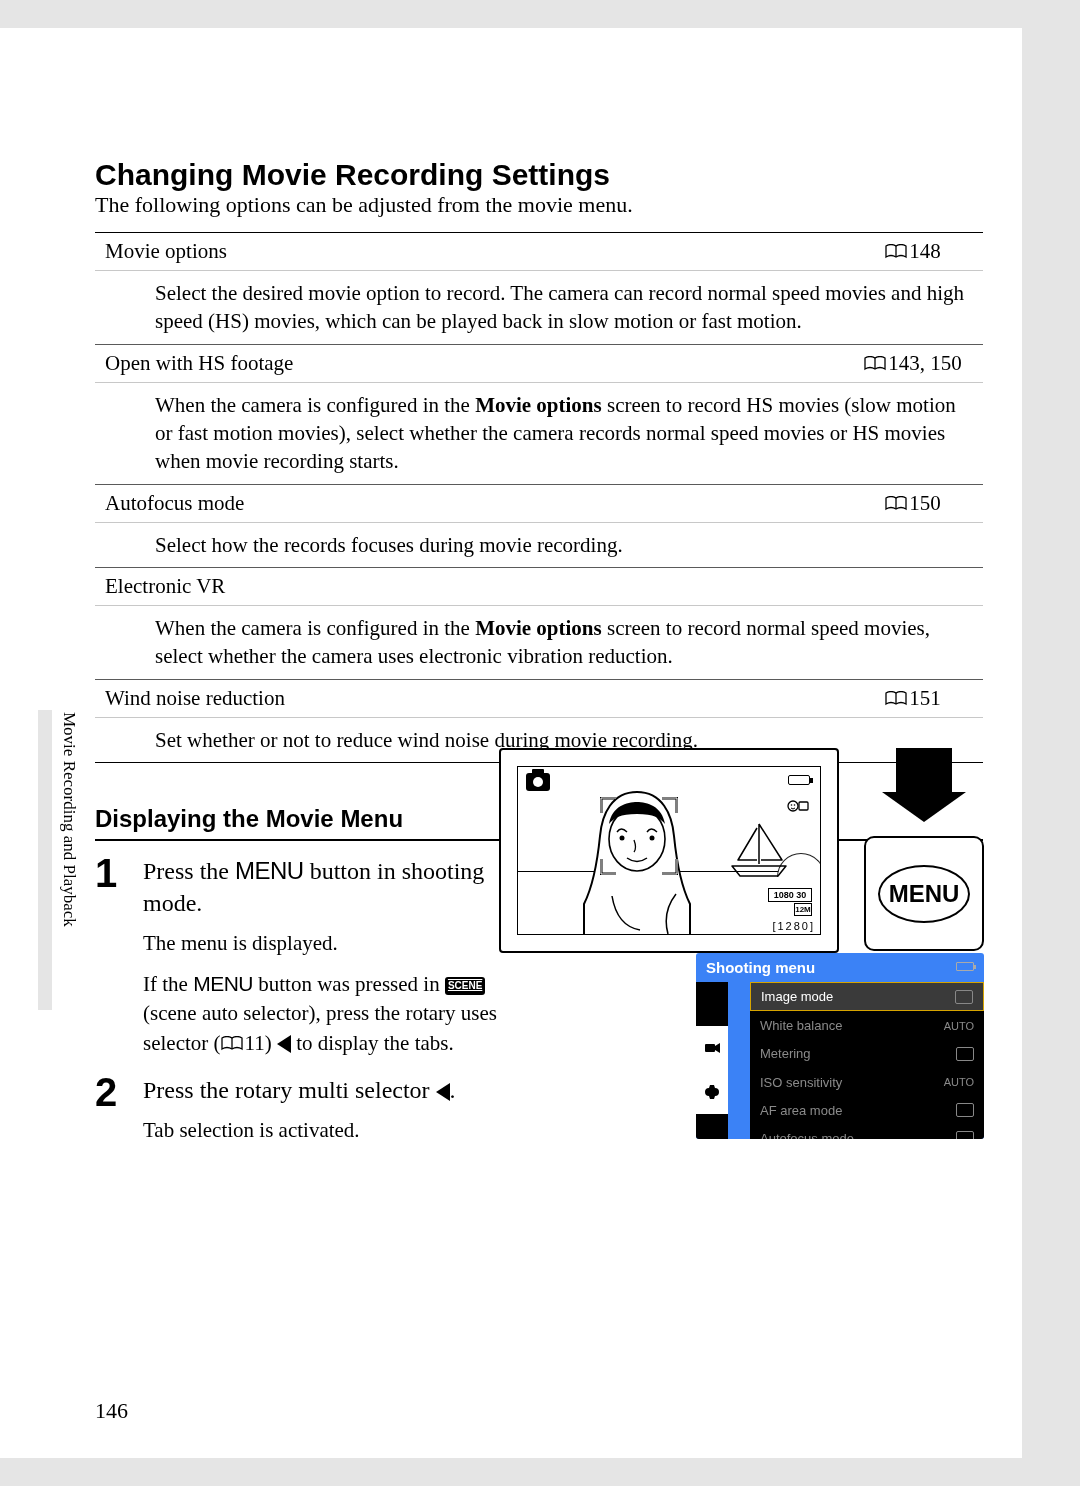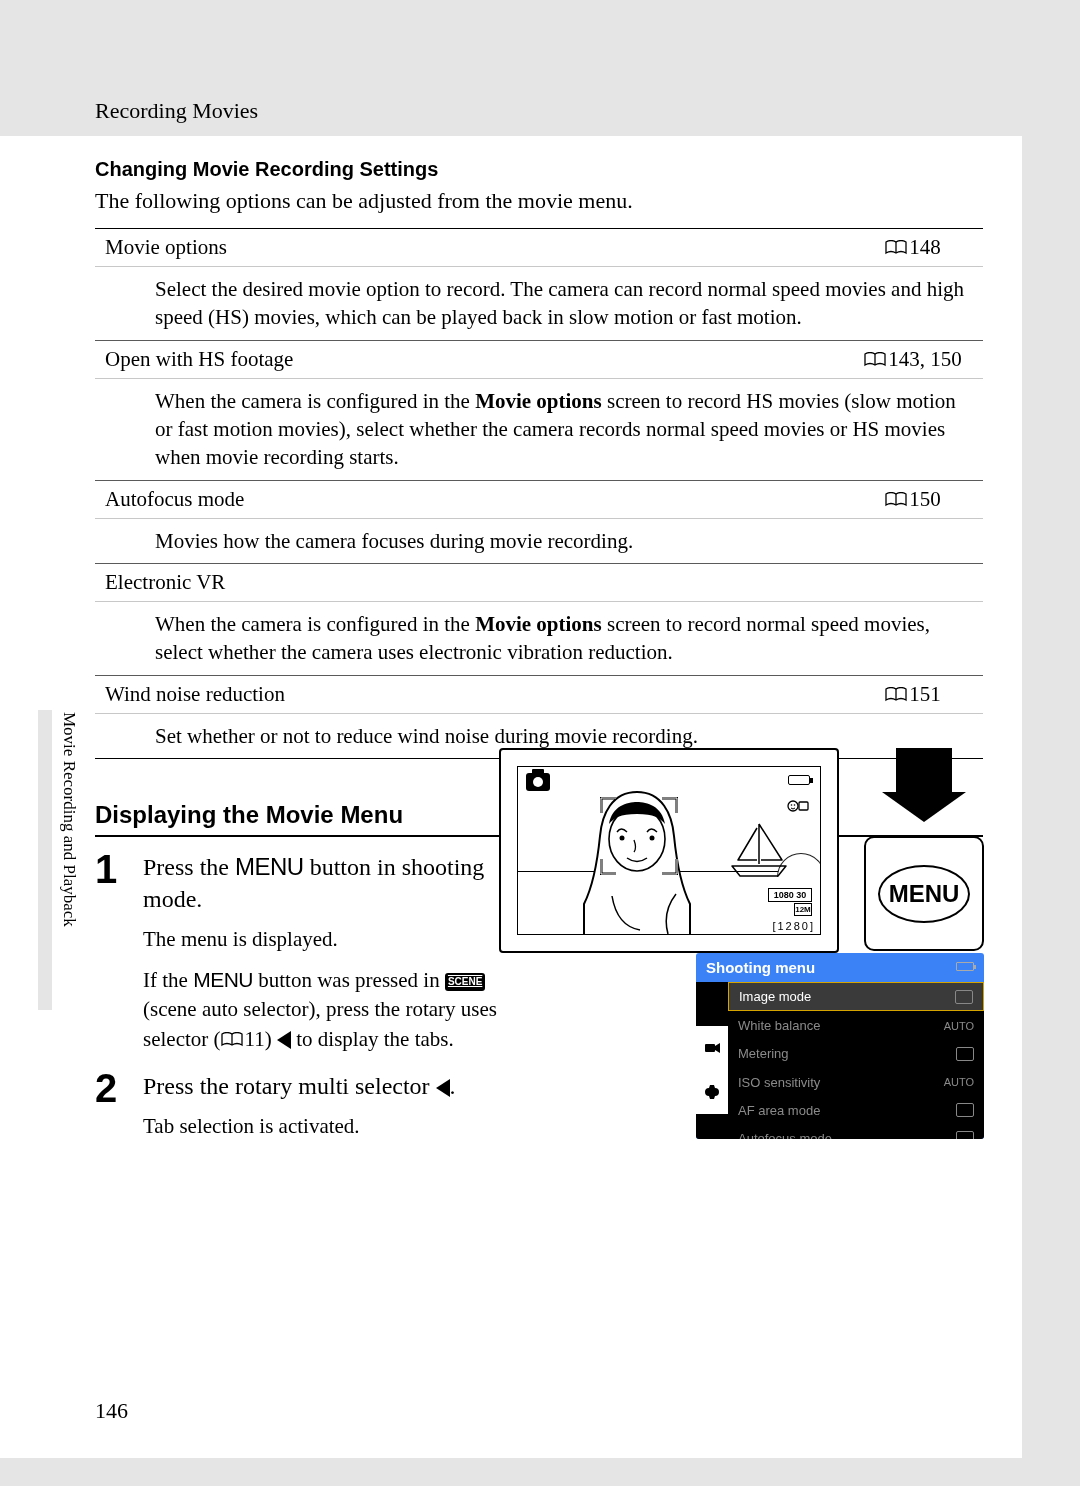--- a/index.html
+++ b/index.html
@@ -31,22 +31,22 @@
     font-size: 22px;
   }
   .main {
     position: absolute;
     left: 95px; top: 108px;
     width: 888px;
   }
   h2.title {
     font-family: Arial, Helvetica, sans-serif;
     font-weight: 900;
-    font-size: 20px;
-    margin: 22px 0 7px 0;
+    font-size: 30px;
+    margin: 22px 0 0 0;
   }
   .intro {
     font-size: 22px;
     margin-bottom: 14px;
   }
   .options-table {
     width: 888px;
     border-collapse: collapse;
   }
   .row-header td {
@@ -205,21 +205,21 @@
     overflow:hidden;
     font-family: Arial, sans-serif;
   }
   .sm-title {
     padding: 6px 10px;
     color:#fff; font-size:15px; font-weight:700;
     position:relative;
   }
   .sm-title .batt { position:absolute; right:10px; top:9px; width:18px; height:9px; border:1px solid #aaa; border-radius:1px;}
   .sm-title .batt:after{content:""; position:absolute; right:-3px; top:2px; width:2px; height:4px; background:#aaa;}
-  .sm-body { display:flex; height:176px;}
+  .sm-body { display:flex; height:176px;gap:22px;}
   .sm-tabs { width:32px; background:#000; display:flex; flex-direction:column;}
   .sm-tab { flex:1; display:flex; align-items:center; justify-content:center; color:#ccc;}
   .sm-tab.active { background:#fff; color:#000;}
   .sm-tab svg { width:18px; height:18px; }
   .sm-list { flex:1; background:#000; display:flex; flex-direction:column; padding:0; }
   .sm-row { flex:1; display:flex; align-items:center; justify-content:space-between; padding:0 10px; color:#8a8a8a; font-size:13px; border-top:1px solid #000;}
   .sm-row .val { font-size:11px; color:#8a8a8a;}
   .sm-row .val.icon { width:18px; height:14px; border:1px solid #888; border-radius:2px;}
   .sm-row.sel { background:#3a3a3a; border:1px solid #d6a400; color:#fff;}
   .sm-row.sel .val { color:#fff;}
@@ -243,23 +243,20 @@
     position: absolute;
     left: 95px; bottom: 34px;
     font-size: 22px;
   }
 </style>
 </head>
 <body>
 
 <div class="page">
 
-  <div class="header-band">
-    <div class="header-label">Recording Movies</div>
-  </div>
 
   <div class="side-tab"></div>
   <div class="side-text">Movie Recording and Playback</div>
 
   <div class="main">
     <h2 class="title">Changing Movie Recording Settings</h2>
     <div class="intro">The following options can be adjusted from the movie menu.</div>
 
     <table class="options-table">
       <tbody id="options-body">
@@ -284,21 +281,21 @@
             <td colspan="2">When the camera is configured in the <b>Movie options</b> screen to record HS movies (slow motion or fast motion movies), select whether the camera records normal speed movies or HS movies when movie recording starts.</td>
           </tr>
           <tr class="row-header">
             <td>Autofocus mode</td>
             <td class="page-ref"><span class="book-icon"><svg viewBox="0 0 22 15">
                   <path d="M1 2 Q6 -1 11 2 Q16 -1 21 2 V13 Q16 10 11 13 Q6 10 1 13 Z" fill="none" stroke="#000" stroke-width="1.3"></path>
                   <line x1="11" y1="2" x2="11" y2="13" stroke="#000" stroke-width="1.3"></line>
                 </svg></span>150</td>
           </tr>
           <tr class="row-desc">
-            <td colspan="2">Movies how the camera focuses during movie recording.</td>
+            <td colspan="2">Select how the records focuses during movie recording.</td>
           </tr>
           <tr class="row-header">
             <td>Electronic VR</td>
             <td class="page-ref"></td>
           </tr>
           <tr class="row-desc">
             <td colspan="2">When the camera is configured in the <b>Movie options</b> screen to record normal speed movies, select whether the camera uses electronic vibration reduction.</td>
           </tr>
           <tr class="row-header">
             <td>Wind noise reduction</td>

